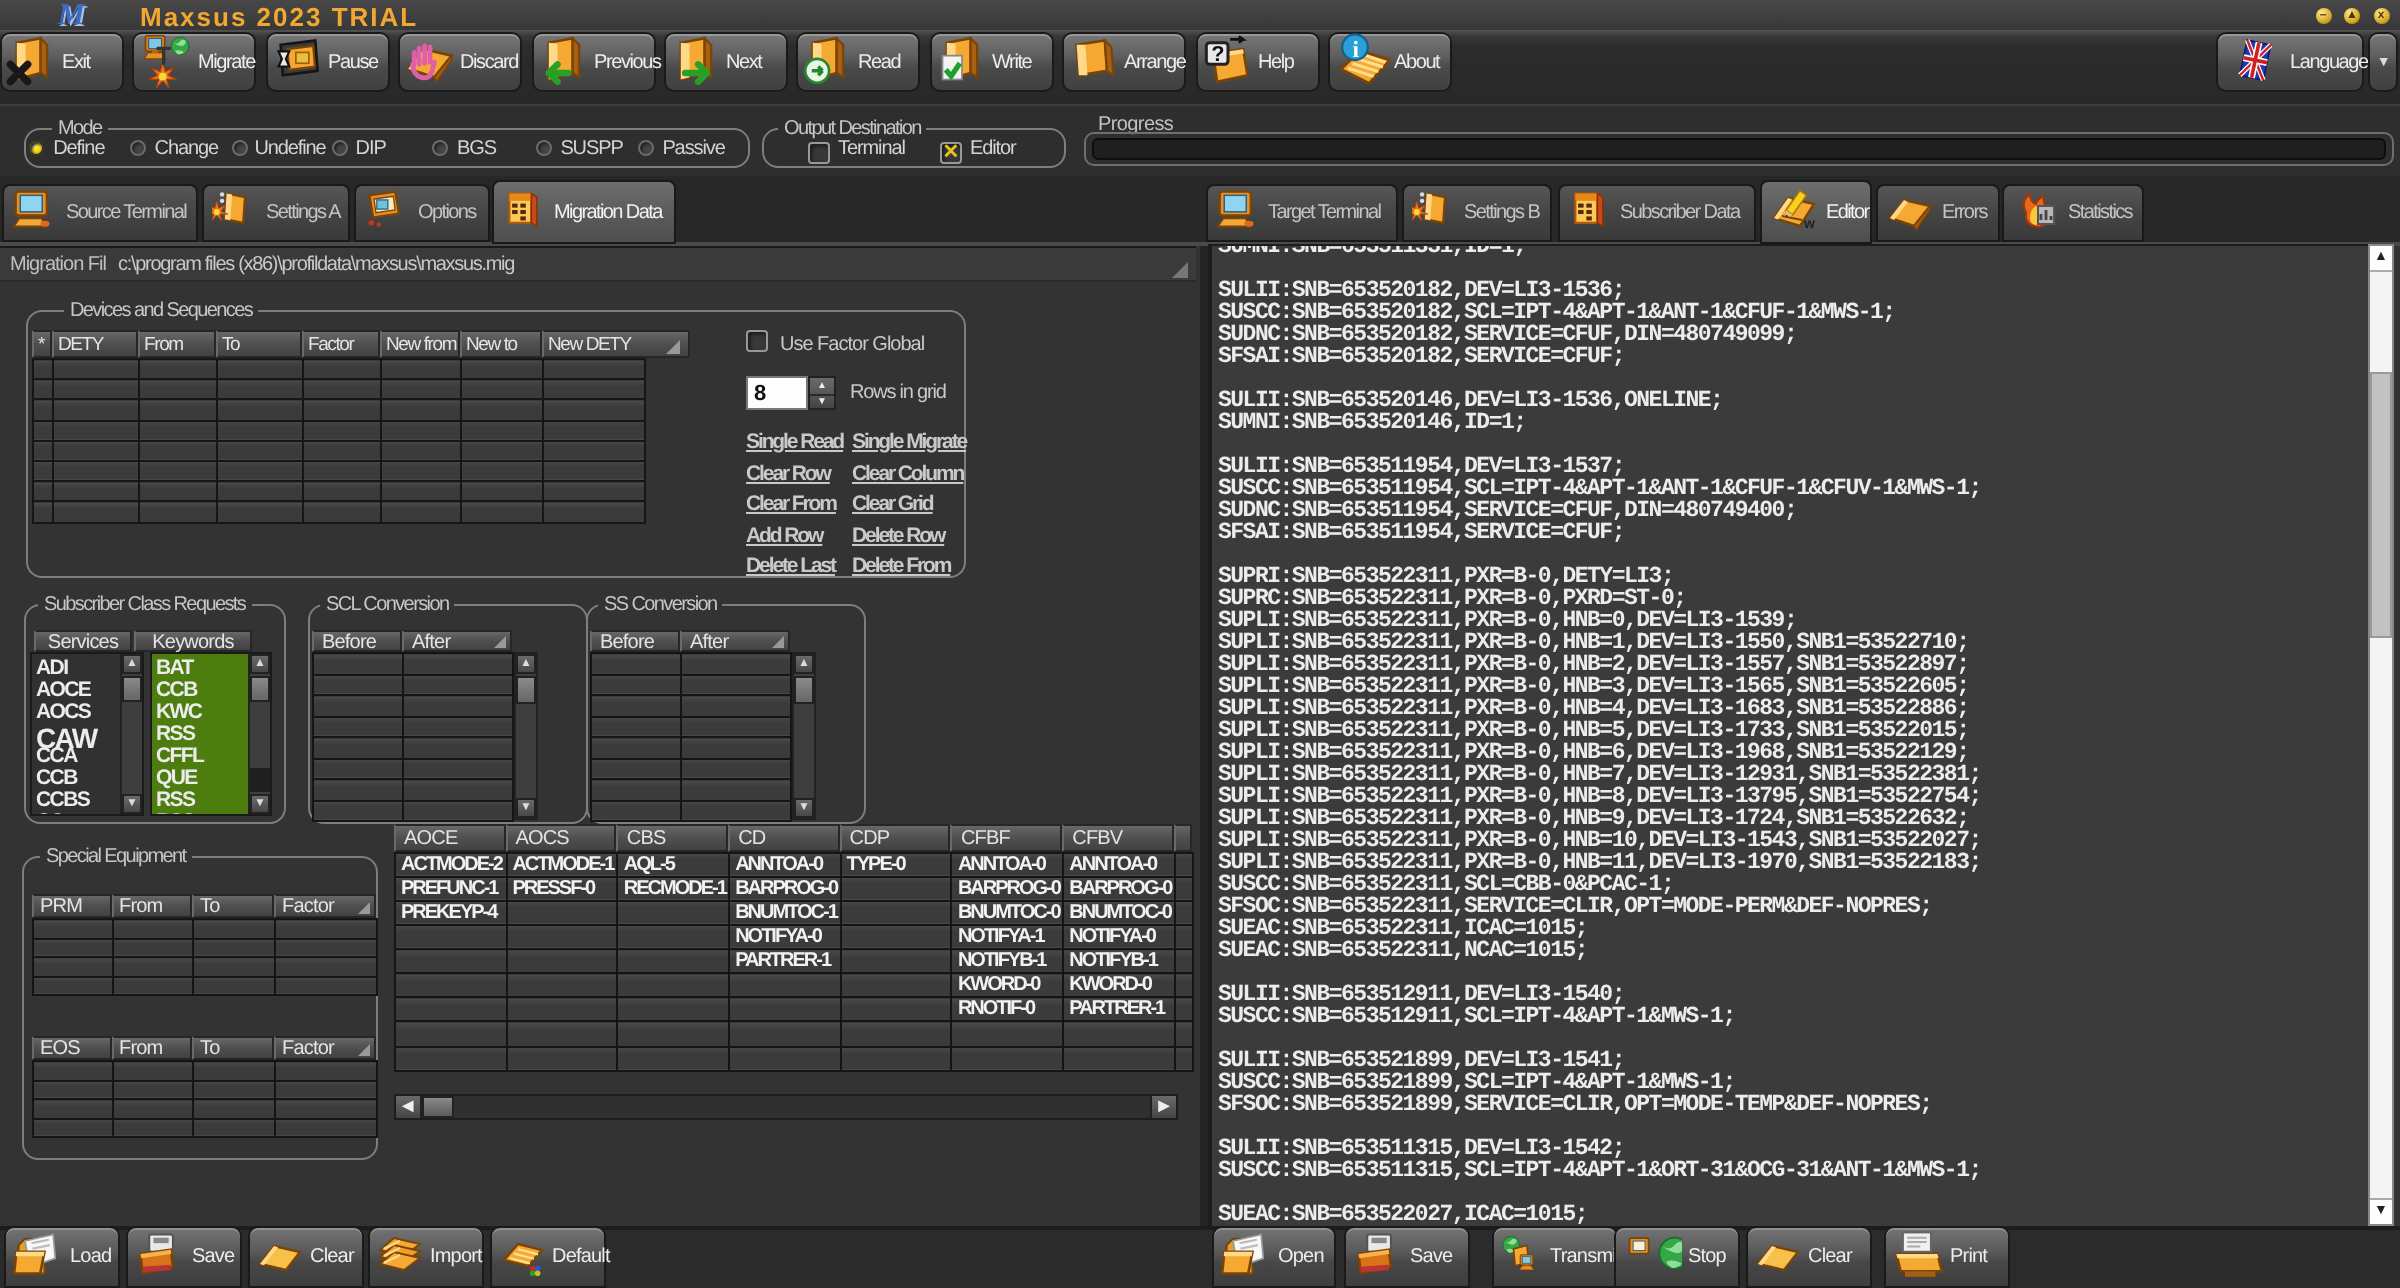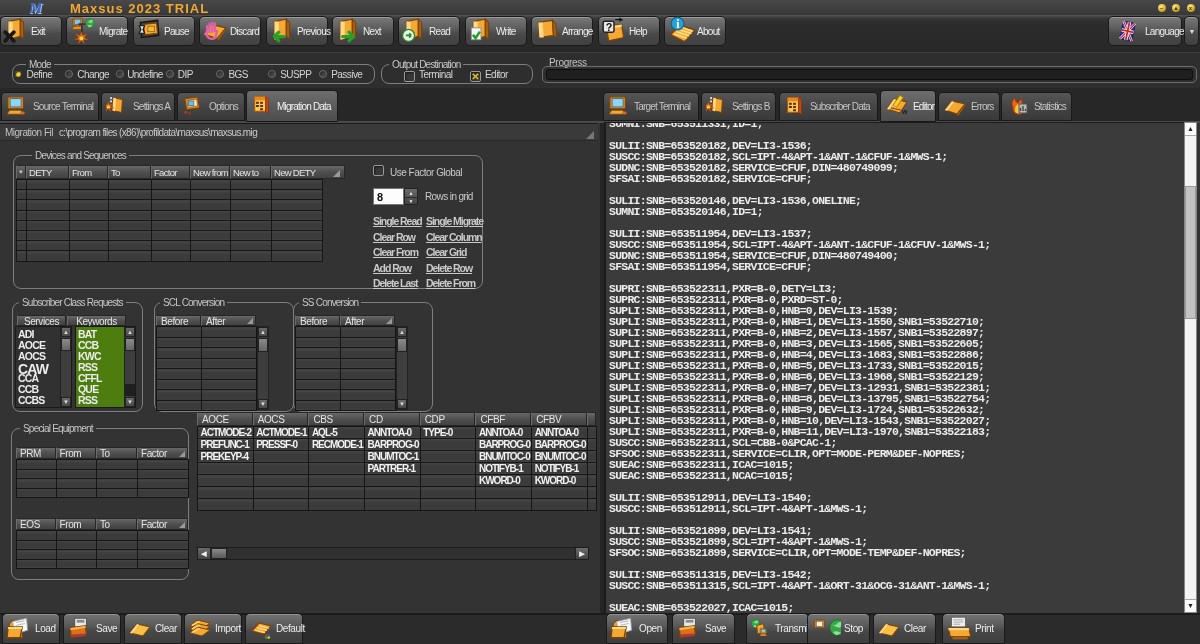--- a/index.html
+++ b/index.html
@@ -714,34 +714,54 @@
         <td style="background:linear-gradient(#494949,#3b3b3b 30%);border:1.5px solid #151515;color:#f2f2f2;font-size:10px;padding-left:2.5px;letter-spacing:-1px;overflow:hidden;white-space:nowrap">BNUMTOC-1</td>
         <td style="background:linear-gradient(#494949,#3b3b3b 30%);border:1.5px solid #151515;color:#f2f2f2;font-size:10px;padding-left:2.5px;letter-spacing:-1px;overflow:hidden;white-space:nowrap"></td>
         <td style="background:linear-gradient(#494949,#3b3b3b 30%);border:1.5px solid #151515;color:#f2f2f2;font-size:10px;padding-left:2.5px;letter-spacing:-1px;overflow:hidden;white-space:nowrap">BNUMTOC-0</td>
         <td style="background:linear-gradient(#494949,#3b3b3b 30%);border:1.5px solid #151515;color:#f2f2f2;font-size:10px;padding-left:2.5px;letter-spacing:-1px;overflow:hidden;white-space:nowrap">BNUMTOC-0</td>
         <td style="background:linear-gradient(#494949,#3b3b3b 30%);border:1.5px solid #151515"></td>
       </tr>
       <tr style="height:12.15px">
         <td style="background:linear-gradient(#494949,#3b3b3b 30%);border:1.5px solid #151515;color:#f2f2f2;font-size:10px;padding-left:2.5px;letter-spacing:-1px;overflow:hidden;white-space:nowrap"></td>
         <td style="background:linear-gradient(#494949,#3b3b3b 30%);border:1.5px solid #151515;color:#f2f2f2;font-size:10px;padding-left:2.5px;letter-spacing:-1px;overflow:hidden;white-space:nowrap"></td>
         <td style="background:linear-gradient(#494949,#3b3b3b 30%);border:1.5px solid #151515;color:#f2f2f2;font-size:10px;padding-left:2.5px;letter-spacing:-1px;overflow:hidden;white-space:nowrap"></td>
+        <td style="background:linear-gradient(#494949,#3b3b3b 30%);border:1.5px solid #151515;color:#f2f2f2;font-size:10px;padding-left:2.5px;letter-spacing:-1px;overflow:hidden;white-space:nowrap">NOTIFYA-0</td>
+        <td style="background:linear-gradient(#494949,#3b3b3b 30%);border:1.5px solid #151515;color:#f2f2f2;font-size:10px;padding-left:2.5px;letter-spacing:-1px;overflow:hidden;white-space:nowrap"></td>
+        <td style="background:linear-gradient(#494949,#3b3b3b 30%);border:1.5px solid #151515;color:#f2f2f2;font-size:10px;padding-left:2.5px;letter-spacing:-1px;overflow:hidden;white-space:nowrap">NOTIFYA-1</td>
+        <td style="background:linear-gradient(#494949,#3b3b3b 30%);border:1.5px solid #151515;color:#f2f2f2;font-size:10px;padding-left:2.5px;letter-spacing:-1px;overflow:hidden;white-space:nowrap">NOTIFYA-0</td>
+        <td style="background:linear-gradient(#494949,#3b3b3b 30%);border:1.5px solid #151515"></td>
+      </tr>
+      <tr style="height:12.15px">
+        <td style="background:linear-gradient(#494949,#3b3b3b 30%);border:1.5px solid #151515;color:#f2f2f2;font-size:10px;padding-left:2.5px;letter-spacing:-1px;overflow:hidden;white-space:nowrap"></td>
+        <td style="background:linear-gradient(#494949,#3b3b3b 30%);border:1.5px solid #151515;color:#f2f2f2;font-size:10px;padding-left:2.5px;letter-spacing:-1px;overflow:hidden;white-space:nowrap"></td>
+        <td style="background:linear-gradient(#494949,#3b3b3b 30%);border:1.5px solid #151515;color:#f2f2f2;font-size:10px;padding-left:2.5px;letter-spacing:-1px;overflow:hidden;white-space:nowrap"></td>
         <td style="background:linear-gradient(#494949,#3b3b3b 30%);border:1.5px solid #151515;color:#f2f2f2;font-size:10px;padding-left:2.5px;letter-spacing:-1px;overflow:hidden;white-space:nowrap">PARTRER-1</td>
         <td style="background:linear-gradient(#494949,#3b3b3b 30%);border:1.5px solid #151515;color:#f2f2f2;font-size:10px;padding-left:2.5px;letter-spacing:-1px;overflow:hidden;white-space:nowrap"></td>
         <td style="background:linear-gradient(#494949,#3b3b3b 30%);border:1.5px solid #151515;color:#f2f2f2;font-size:10px;padding-left:2.5px;letter-spacing:-1px;overflow:hidden;white-space:nowrap">NOTIFYB-1</td>
         <td style="background:linear-gradient(#494949,#3b3b3b 30%);border:1.5px solid #151515;color:#f2f2f2;font-size:10px;padding-left:2.5px;letter-spacing:-1px;overflow:hidden;white-space:nowrap">NOTIFYB-1</td>
         <td style="background:linear-gradient(#494949,#3b3b3b 30%);border:1.5px solid #151515"></td>
       </tr>
       <tr style="height:12.15px">
         <td style="background:linear-gradient(#494949,#3b3b3b 30%);border:1.5px solid #151515;color:#f2f2f2;font-size:10px;padding-left:2.5px;letter-spacing:-1px;overflow:hidden;white-space:nowrap"></td>
         <td style="background:linear-gradient(#494949,#3b3b3b 30%);border:1.5px solid #151515;color:#f2f2f2;font-size:10px;padding-left:2.5px;letter-spacing:-1px;overflow:hidden;white-space:nowrap"></td>
         <td style="background:linear-gradient(#494949,#3b3b3b 30%);border:1.5px solid #151515;color:#f2f2f2;font-size:10px;padding-left:2.5px;letter-spacing:-1px;overflow:hidden;white-space:nowrap"></td>
         <td style="background:linear-gradient(#494949,#3b3b3b 30%);border:1.5px solid #151515;color:#f2f2f2;font-size:10px;padding-left:2.5px;letter-spacing:-1px;overflow:hidden;white-space:nowrap"></td>
         <td style="background:linear-gradient(#494949,#3b3b3b 30%);border:1.5px solid #151515;color:#f2f2f2;font-size:10px;padding-left:2.5px;letter-spacing:-1px;overflow:hidden;white-space:nowrap"></td>
         <td style="background:linear-gradient(#494949,#3b3b3b 30%);border:1.5px solid #151515;color:#f2f2f2;font-size:10px;padding-left:2.5px;letter-spacing:-1px;overflow:hidden;white-space:nowrap">KWORD-0</td>
         <td style="background:linear-gradient(#494949,#3b3b3b 30%);border:1.5px solid #151515;color:#f2f2f2;font-size:10px;padding-left:2.5px;letter-spacing:-1px;overflow:hidden;white-space:nowrap">KWORD-0</td>
+        <td style="background:linear-gradient(#494949,#3b3b3b 30%);border:1.5px solid #151515"></td>
+      </tr>
+      <tr style="height:12.15px">
+        <td style="background:linear-gradient(#494949,#3b3b3b 30%);border:1.5px solid #151515;color:#f2f2f2;font-size:10px;padding-left:2.5px;letter-spacing:-1px;overflow:hidden;white-space:nowrap"></td>
+        <td style="background:linear-gradient(#494949,#3b3b3b 30%);border:1.5px solid #151515;color:#f2f2f2;font-size:10px;padding-left:2.5px;letter-spacing:-1px;overflow:hidden;white-space:nowrap"></td>
+        <td style="background:linear-gradient(#494949,#3b3b3b 30%);border:1.5px solid #151515;color:#f2f2f2;font-size:10px;padding-left:2.5px;letter-spacing:-1px;overflow:hidden;white-space:nowrap"></td>
+        <td style="background:linear-gradient(#494949,#3b3b3b 30%);border:1.5px solid #151515;color:#f2f2f2;font-size:10px;padding-left:2.5px;letter-spacing:-1px;overflow:hidden;white-space:nowrap"></td>
+        <td style="background:linear-gradient(#494949,#3b3b3b 30%);border:1.5px solid #151515;color:#f2f2f2;font-size:10px;padding-left:2.5px;letter-spacing:-1px;overflow:hidden;white-space:nowrap"></td>
+        <td style="background:linear-gradient(#494949,#3b3b3b 30%);border:1.5px solid #151515;color:#f2f2f2;font-size:10px;padding-left:2.5px;letter-spacing:-1px;overflow:hidden;white-space:nowrap">RNOTIF-0</td>
+        <td style="background:linear-gradient(#494949,#3b3b3b 30%);border:1.5px solid #151515;color:#f2f2f2;font-size:10px;padding-left:2.5px;letter-spacing:-1px;overflow:hidden;white-space:nowrap">PARTRER-1</td>
         <td style="background:linear-gradient(#494949,#3b3b3b 30%);border:1.5px solid #151515"></td>
       </tr>
       <tr style="height:12.15px">
         <td style="background:linear-gradient(#494949,#3b3b3b 30%);border:1.5px solid #151515;color:#f2f2f2;font-size:10px;padding-left:2.5px;letter-spacing:-1px;overflow:hidden;white-space:nowrap"></td>
         <td style="background:linear-gradient(#494949,#3b3b3b 30%);border:1.5px solid #151515;color:#f2f2f2;font-size:10px;padding-left:2.5px;letter-spacing:-1px;overflow:hidden;white-space:nowrap"></td>
         <td style="background:linear-gradient(#494949,#3b3b3b 30%);border:1.5px solid #151515;color:#f2f2f2;font-size:10px;padding-left:2.5px;letter-spacing:-1px;overflow:hidden;white-space:nowrap"></td>
         <td style="background:linear-gradient(#494949,#3b3b3b 30%);border:1.5px solid #151515;color:#f2f2f2;font-size:10px;padding-left:2.5px;letter-spacing:-1px;overflow:hidden;white-space:nowrap"></td>
         <td style="background:linear-gradient(#494949,#3b3b3b 30%);border:1.5px solid #151515;color:#f2f2f2;font-size:10px;padding-left:2.5px;letter-spacing:-1px;overflow:hidden;white-space:nowrap"></td>
         <td style="background:linear-gradient(#494949,#3b3b3b 30%);border:1.5px solid #151515;color:#f2f2f2;font-size:10px;padding-left:2.5px;letter-spacing:-1px;overflow:hidden;white-space:nowrap"></td>
         <td style="background:linear-gradient(#494949,#3b3b3b 30%);border:1.5px solid #151515;color:#f2f2f2;font-size:10px;padding-left:2.5px;letter-spacing:-1px;overflow:hidden;white-space:nowrap"></td>

